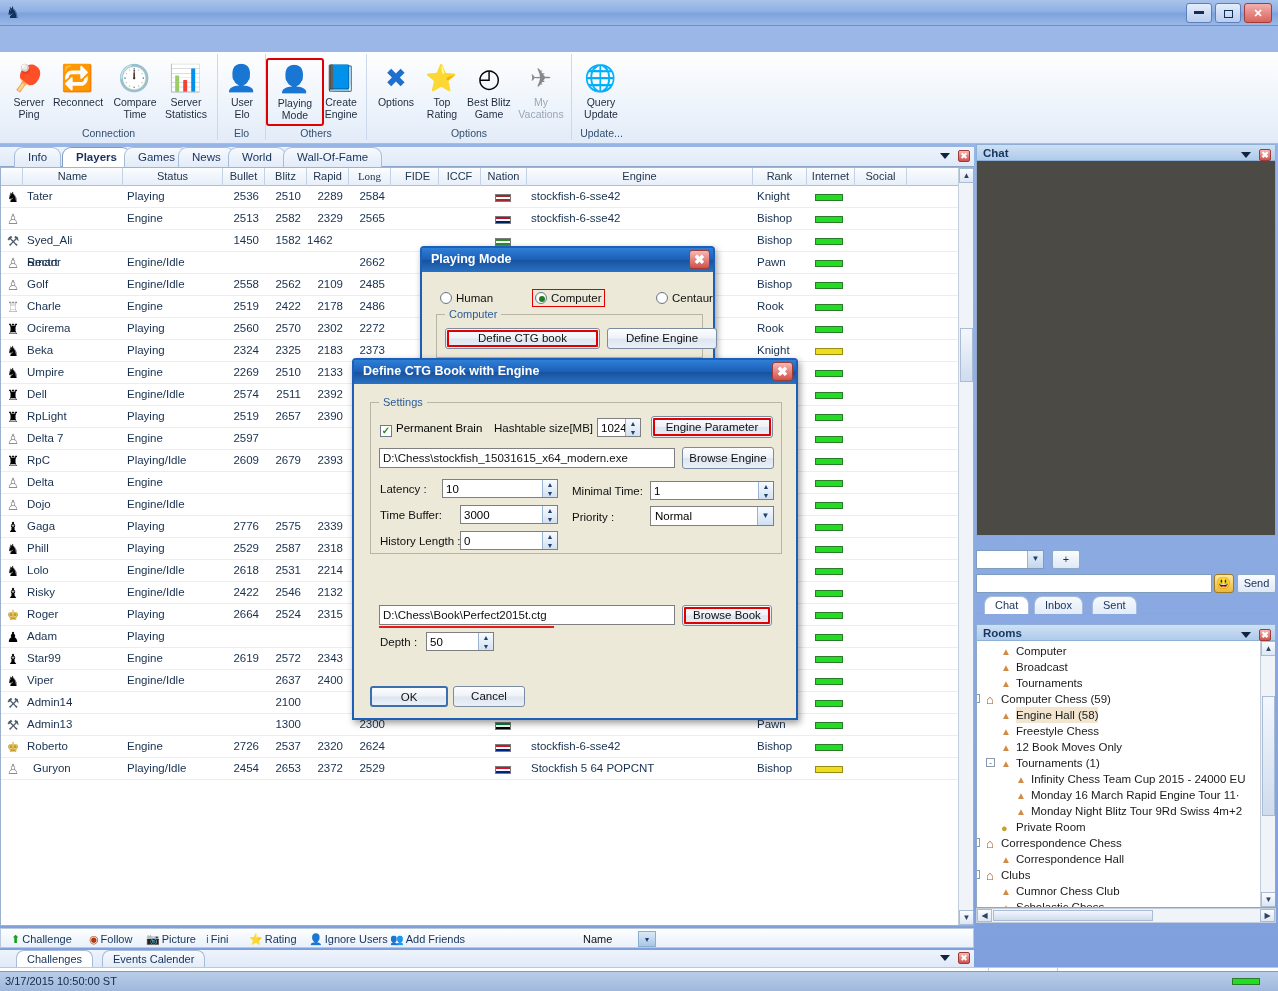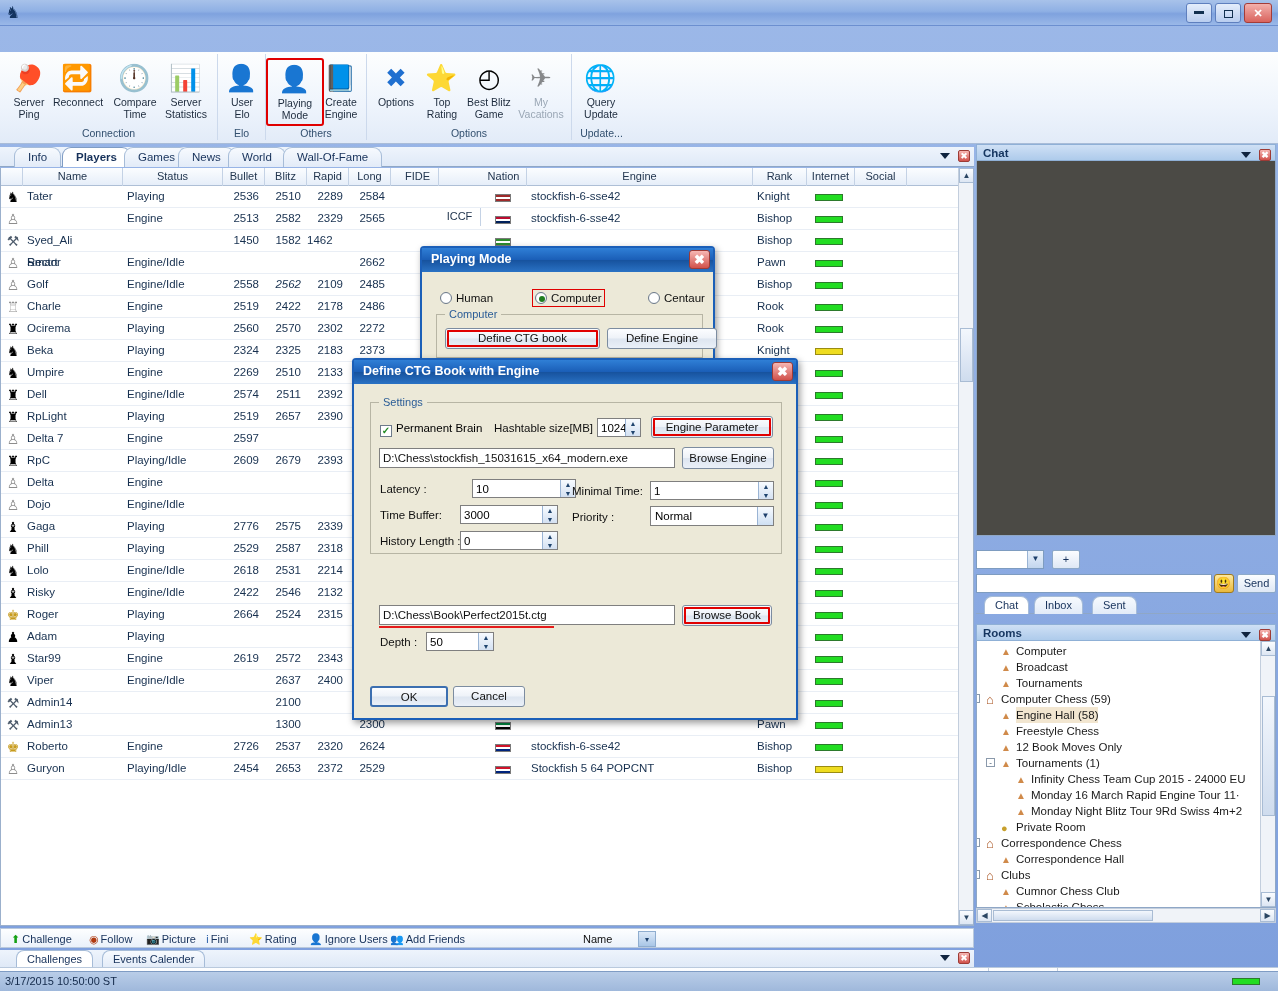--- a/index.html
+++ b/index.html
@@ -355,23 +355,23 @@
       </div>
 
       <div id="playergrid">
         <div class="ghead" id="pg-head">
             <div class="hc" style="left: 0px; width: 22px;"></div>
             <div class="hc" style="left: 22px; width: 100px;">Name</div>
             <div class="hc" style="left: 122px; width: 100px;">Status</div>
             <div class="hc" style="left: 222px; width: 42px;">Bullet</div>
             <div class="hc" style="left: 264px; width: 42px;">Blitz</div>
             <div class="hc" style="left: 306px; width: 42px;">Rapid</div>
-            <div class="hc" style="left: 348px; width: 42px;">Long</div>
+            <div class="hc" style="left: 348px; width: 42px; font-family: Liberation Serif, serif;">Long</div>
             <div class="hc" style="left: 396px; width: 42px;">FIDE</div>
-            <div class="hc" style="left: 438px; width: 42px; margin-top: 40px;">ICCF</div>
+            <div class="hc" style="left: 438px; width: 42px;">ICCF</div>
             <div class="hc" style="left: 480px; width: 46px;">Nation</div>
             <div class="hc" style="left: 526px; width: 226px;">Engine</div>
             <div class="hc" style="left: 752px; width: 54px;">Rank</div>
             <div class="hc" style="left: 806px; width: 48px;">Internet</div>
             <div class="hc" style="left: 854px; width: 52px;">Social</div>
           </div>
         <div id="pg-body">
             <div class="grow">
               <span class="pc-ico">♞</span>
               <div class="gc" style="left: 22px; width: 100px; text-align: left; padding-left: 4px;">Tater</div>
@@ -429,21 +429,21 @@
               <div class="gc" style="left: 438px; width: 42px; text-align: right; padding-right: 6px;"></div>
               <div class="gc" style="left: 526px; width: 226px; text-align: left; padding-left: 4px;"></div>
               <div class="gc" style="left: 752px; width: 70px; text-align: left; padding-left: 4px;">Pawn</div>
               <span class="bar g" style="left: 814px;"></span>
             </div>
             <div class="grow">
               <span class="pc-ico" style="color: rgb(141, 141, 141);">♙</span>
               <div class="gc" style="left: 22px; width: 100px; text-align: left; padding-left: 4px;">Golf</div>
               <div class="gc" style="left: 122px; width: 100px; text-align: left; padding-left: 4px;">Engine/Idle</div>
               <div class="gc" style="left: 222px; width: 42px; text-align: right; padding-right: 6px;">2558</div>
-              <div class="gc" style="left: 264px; width: 42px; text-align: right; padding-right: 6px; font-style: italic;">2562</div>
+              <div class="gc" style="left: 264px; width: 42px; text-align: right; padding-right: 6px;">2562</div>
               <div class="gc" style="left: 306px; width: 42px; text-align: right; padding-right: 6px;">2109</div>
               <div class="gc" style="left: 348px; width: 42px; text-align: right; padding-right: 6px;">2485</div>
               <div class="gc" style="left: 396px; width: 42px; text-align: right; padding-right: 6px;"></div>
               <div class="gc" style="left: 438px; width: 42px; text-align: right; padding-right: 6px;"></div>
               <div class="gc" style="left: 526px; width: 226px; text-align: left; padding-left: 4px;"></div>
               <div class="gc" style="left: 752px; width: 70px; text-align: left; padding-left: 4px;">Bishop</div>
               <span class="bar g" style="left: 814px;"></span>
             </div>
             <div class="grow">
               <span class="pc-ico" style="color: rgb(141, 141, 141);">♖</span>
@@ -736,21 +736,21 @@
               <div class="gc" style="left: 348px; width: 42px; text-align: right; padding-right: 6px;">2624</div>
               <div class="gc" style="left: 396px; width: 42px; text-align: right; padding-right: 6px;"></div>
               <div class="gc" style="left: 438px; width: 42px; text-align: right; padding-right: 6px;"></div>
               <span class="flag" style="left: 494px; background: linear-gradient(rgb(207, 20, 43) 33%, rgb(255, 255, 255) 33%, rgb(255, 255, 255) 66%, rgb(0, 36, 125) 66%);"></span>
               <div class="gc" style="left: 526px; width: 226px; text-align: left; padding-left: 4px;">stockfish-6-sse42</div>
               <div class="gc" style="left: 752px; width: 70px; text-align: left; padding-left: 4px;">Bishop</div>
               <span class="bar g" style="left: 814px;"></span>
             </div>
             <div class="grow">
               <span class="pc-ico" style="color: rgb(141, 141, 141);">♙</span>
-              <div class="gc" style="left: 22px; width: 100px; text-align: left; padding-left: 4px;">Guryon</div>
+              <div class="gc" style="left: 28px; width: 100px; text-align: left; padding-left: 4px;">Guryon</div>
               <div class="gc" style="left: 122px; width: 100px; text-align: left; padding-left: 4px;">Playing/Idle</div>
               <div class="gc" style="left: 222px; width: 42px; text-align: right; padding-right: 6px;">2454</div>
               <div class="gc" style="left: 264px; width: 42px; text-align: right; padding-right: 6px;">2653</div>
               <div class="gc" style="left: 306px; width: 42px; text-align: right; padding-right: 6px;">2372</div>
               <div class="gc" style="left: 348px; width: 42px; text-align: right; padding-right: 6px;">2529</div>
               <div class="gc" style="left: 396px; width: 42px; text-align: right; padding-right: 6px;"></div>
               <div class="gc" style="left: 438px; width: 42px; text-align: right; padding-right: 6px;"></div>
               <span class="flag" style="left: 494px; background: linear-gradient(rgb(207, 20, 43) 33%, rgb(255, 255, 255) 33%, rgb(255, 255, 255) 66%, rgb(0, 36, 125) 66%);"></span>
               <div class="gc" style="left: 526px; width: 226px; text-align: left; padding-left: 4px;">Stockfish 5 64 POPCNT</div>
               <div class="gc" style="left: 752px; width: 70px; text-align: left; padding-left: 4px;">Bishop</div>
@@ -964,21 +964,21 @@
     <div class="dtitle">
       <span>Playing Mode</span>
       <span class="dclose">✖</span>
     </div>
     <div class="radio" style="left:18px; top:44px;">
       <span class="rd"></span><span>Human</span>
     </div>
     <div class="radio on hi" style="left:113px; top:44px;">
       <span class="rd"></span><span>Computer</span>
     </div>
-    <div class="radio" style="left:226px; top:44px;">
+    <div class="radio" style="left:234px; top:44px;">
       <span class="rd"></span><span>Centaur</span>
     </div>
     <div class="gbox" style="left:14px; top:66px; width:267px; height:44px;">
       <span class="gl">Computer</span>
     </div>
     <div class="btn redbox" style="left:23px; top:80px; width:155px; height:21px; line-height:19px;">Define CTG book</div>
     <div class="btn" style="left:185px; top:80px; width:110px; height:21px; line-height:19px;">Define Engine</div>
   </div>
 
   <div class="dlg" style="left:352px; top:358px; width:446px; height:362px;">
@@ -1001,21 +1001,21 @@
           <span style="display:block;">▲</span>
           <span style="display:block;">▼</span>
         </span>
     </div>
     <div class="btn redbox" style="left:297px; top:56px; width:122px; height:22px; line-height:20px;">Engine Parameter</div>
 
     <div class="tf" style="left:25px; top:88px; width:296px; height:20px;">D:\Chess\stockfish_15031615_x64_modern.exe</div>
     <div class="btn" style="left:328px; top:87px; width:92px; height:22px; line-height:20px;">Browse Engine</div>
 
     <div class="dl" style="left:26px; top:123px;">Latency :</div>
-    <div class="spin" style="left:118px; top:119px; width:104px; height:19px;">
+    <div class="spin" style="left:88px; top:119px; width:116px; height:19px;">
       <span>10</span>
       <span class="sb">
           <span style="display:block;">▲</span>
           <span style="display:block;">▼</span>
         </span>
     </div>
     <div class="dl" style="left:218px; top:125px;">Minimal Time:</div>
     <div class="spin" style="left:296px; top:121px; width:124px; height:19px;">
       <span>1</span>
       <span class="sb">

